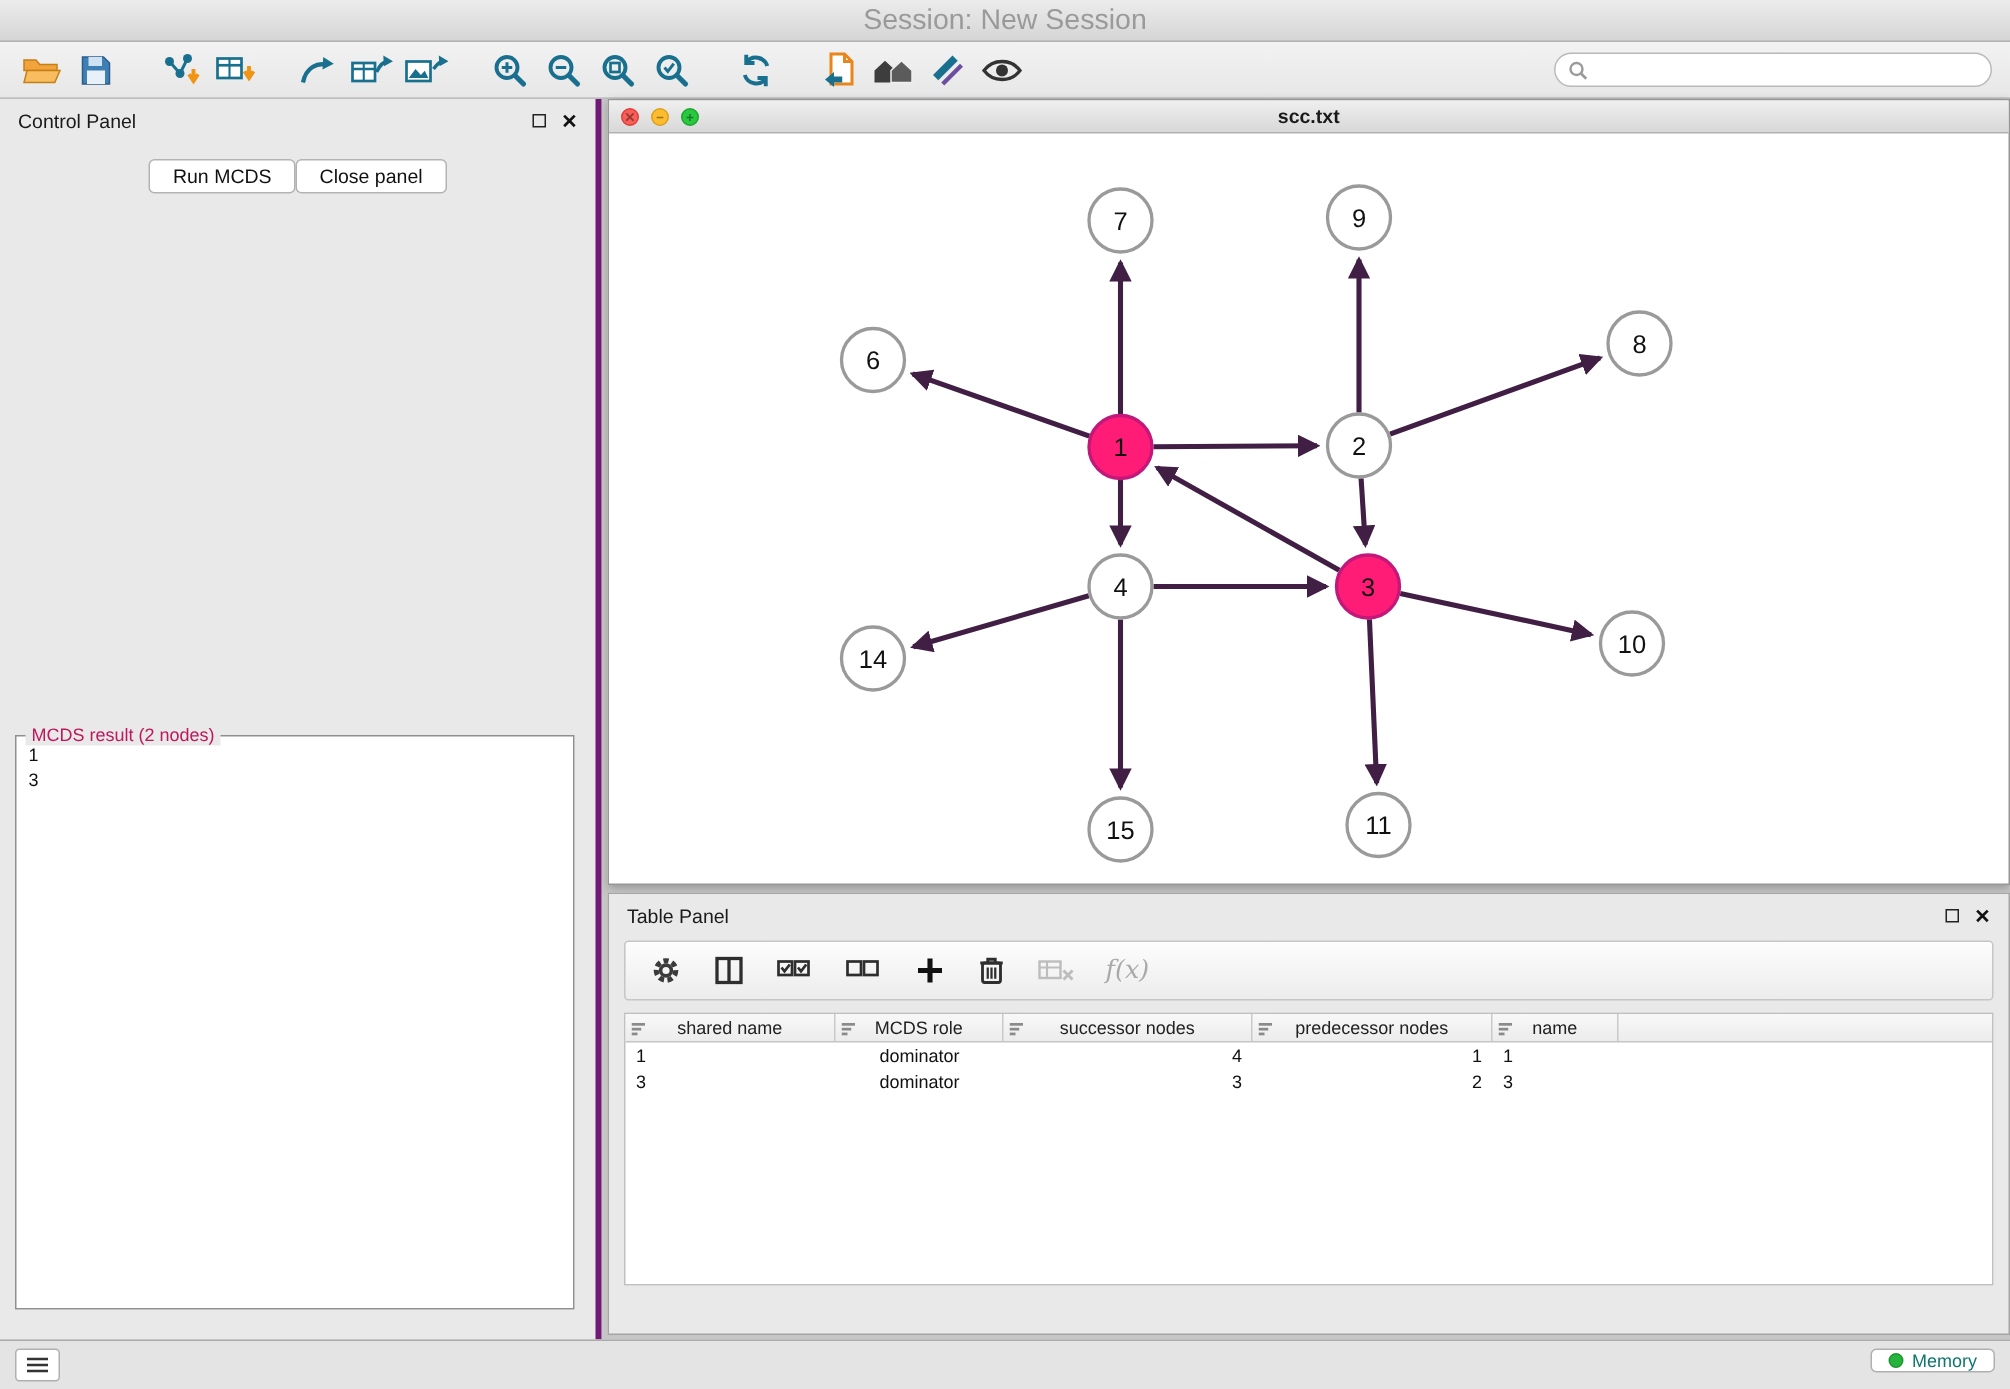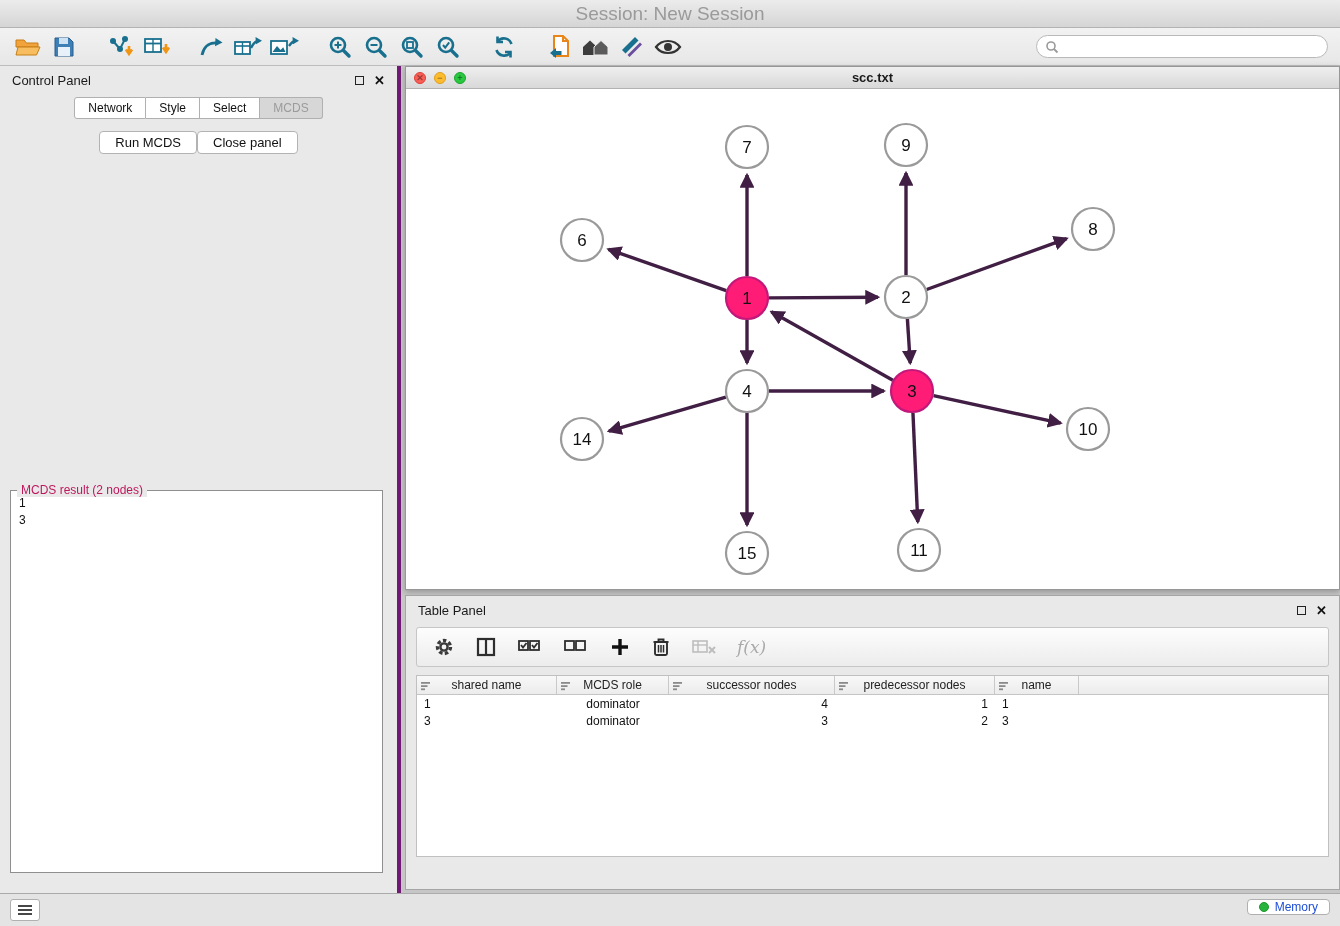--- a/index.html
+++ b/index.html
@@ -88,21 +88,21 @@
   .tp-tab:first-child { border-left:1px solid #b0b0b0; border-radius:3px 0 0 3px; }
   .tp-tab:last-child { border-radius:0 3px 3px 0; }
   .tp-tab.muted { background:#d2d2d2; color:#9b9b9b; }
 
   
   .statusbar { position:absolute; left:0; bottom:0; width:1340px; height:33px;
     background:#e4e4e4; border-top:1px solid #ababab; }
   .list-btn { position:absolute; left:10px; top:5px; width:30px; height:22px; background:#fff;
     border:1px solid #b0b0b0; border-radius:3px; display:flex; align-items:center; justify-content:center; }
   .memory-btn { position:absolute; right:10px; top:5px; height:16px; border:1px solid #b0b0b0;
-    border-radius:4px; background:#fff; display:flex; align-items:center; gap:6px; padding:0 11px; font-size:12px; color:#1d4ed8; }
+    border-radius:4px; background:#fff; display:flex; align-items:center; gap:6px; padding:0 11px; font-size:12px; color:#0f766e; }
   .mem-dot { width:10px; height:10px; border-radius:50%; background:#27b43c; border:1px solid #1d9630; }
 </style>
 </head>
 <body>
 
 <div class="titlebar">Session: New Session</div>
 
 <div class="toolbar">
   <div class="tb-btn">
     <svg width="28" height="24" viewBox="0 0 28 24">
@@ -233,26 +233,20 @@
   </div>
 </div>
 
 <div class="control-panel">
   <div class="panel-header">
     <span class="panel-title">Control Panel</span>
     <span class="win-btns">
       <span class="float-icon"></span>
       <span class="close-icon">✕</span>
     </span>
-  </div>
-  <div class="cp-tabs">
-    <div class="tab">Network</div>
-    <div class="tab">Style</div>
-    <div class="tab">Select</div>
-    <div class="tab muted">MCDS</div>
   </div>
   <div class="cp-buttons">
     <button class="btn">Run MCDS</button>
     <button class="btn">Close panel</button>
   </div>
   <div class="result-fieldset">
     <span class="result-legend">MCDS result (2 nodes)</span>
     <div class="result-text">
       <div>1</div>
       <div>3</div>

